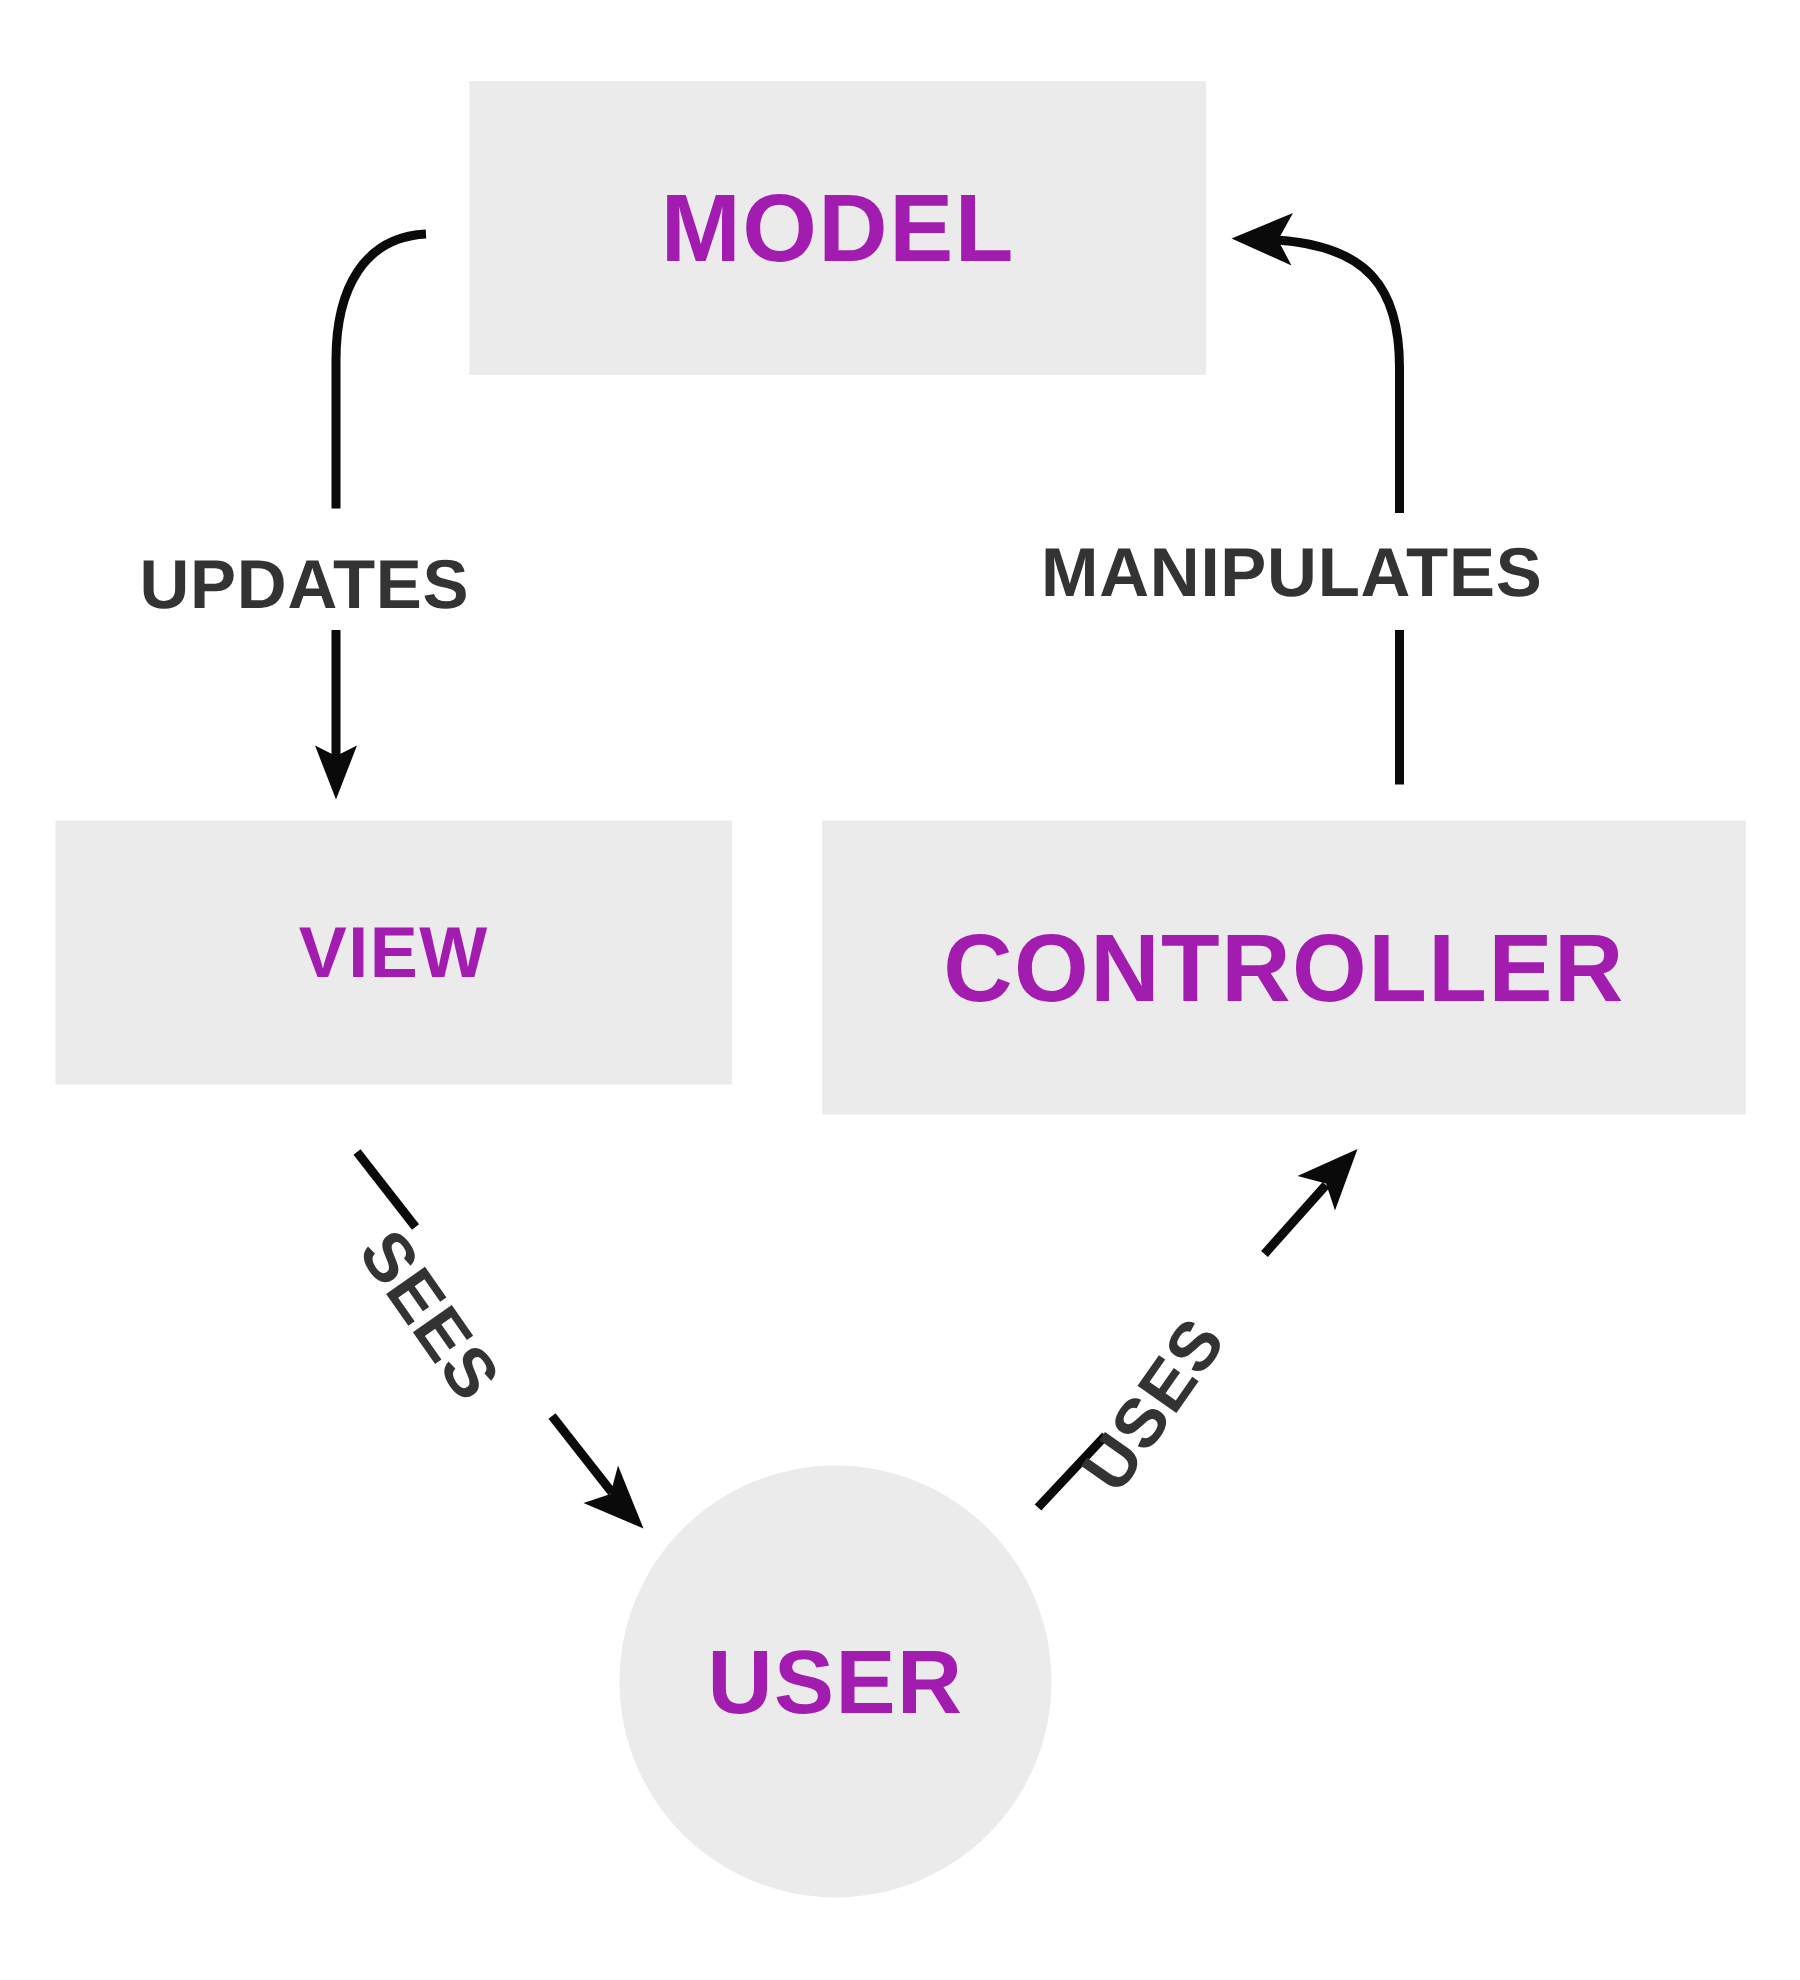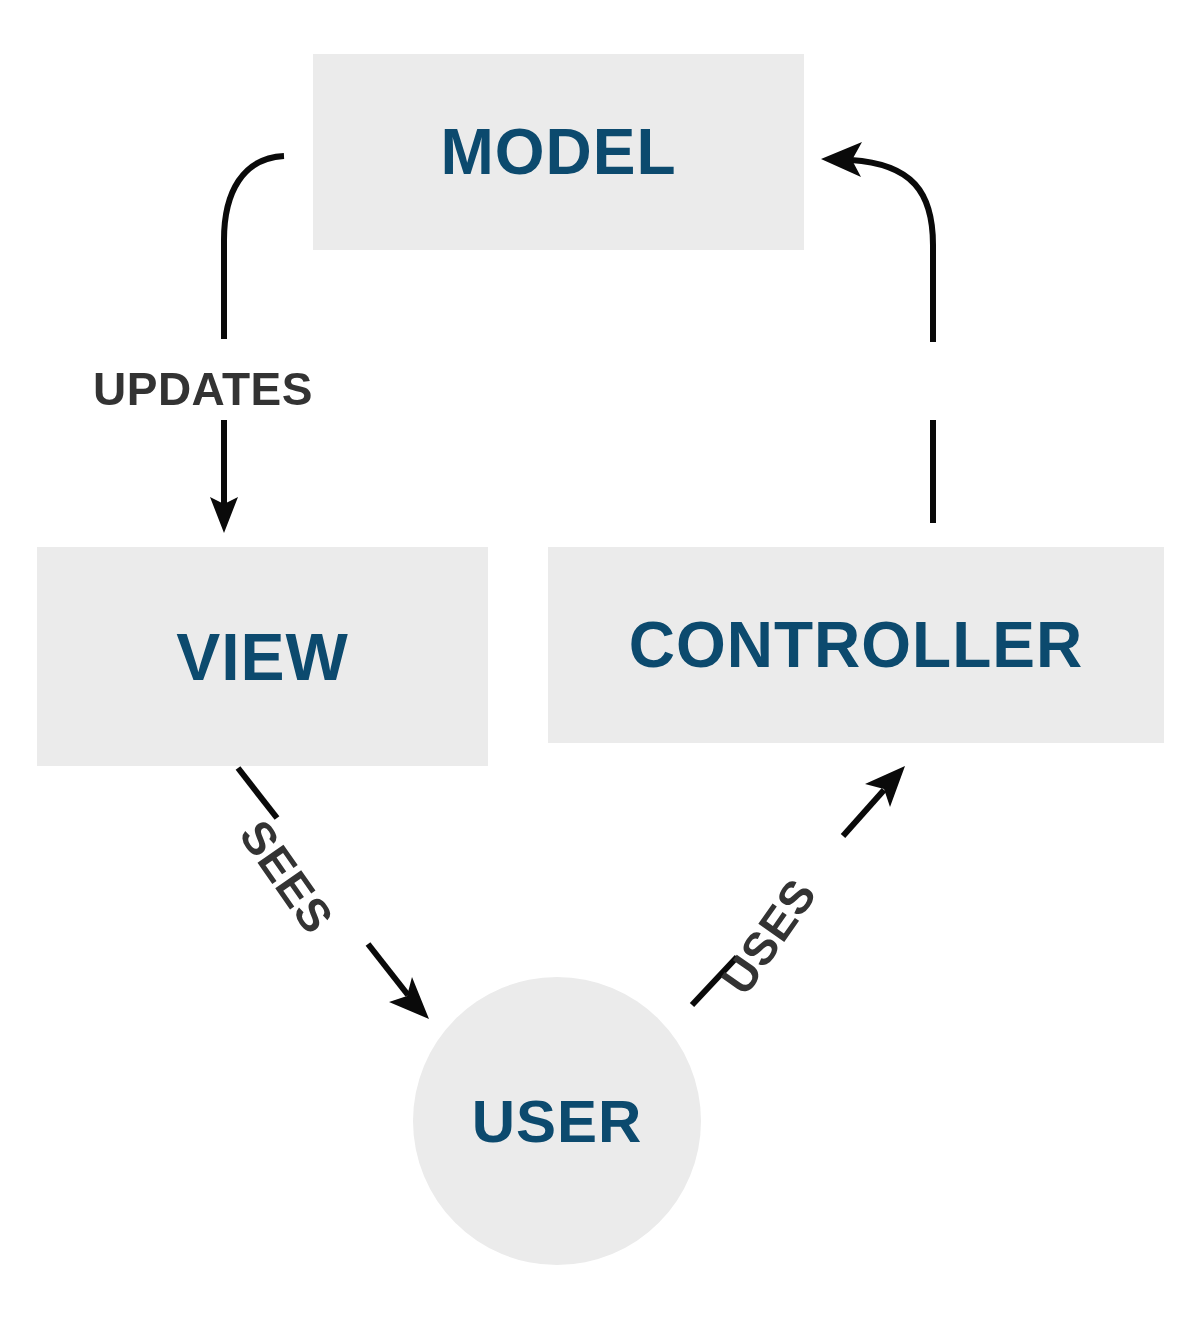--- a/index.html
+++ b/index.html
@@ -17,38 +17,38 @@
     height: 1320px;
     background: #ffffff;
     overflow: hidden;
   }
   .node {
     position: absolute;
     display: flex;
     align-items: center;
     justify-content: center;
     background: #ebebeb;
-    color: #0c4a6e;
+    color: #a21caf;
     font-weight: bold;
     letter-spacing: 1px;
     user-select: none;
   }
   #node-model {
     left: 313px;
     top: 54px;
     width: 491px;
     height: 196px;
     font-size: 64px;
   }
   #node-view {
     left: 37px;
     top: 547px;
     width: 451px;
-    height: 219px;
-    font-size: 66px;
+    height: 176px;
+    font-size: 48px;
   }
   #node-controller {
     left: 548px;
     top: 547px;
     width: 616px;
     height: 196px;
     font-size: 64px;
   }
   #node-user {
     left: 413px;
@@ -142,18 +142,19 @@
   <div class="node" id="node-model">MODEL</div>
 
   <div class="node" id="node-view">VIEW</div>
 
   <div class="node" id="node-user">USER</div>
 
   <div class="node" id="node-controller">CONTROLLER</div>
 
   <div class="edge-label" id="label-updates">UPDATES</div>
 
+  <div class="edge-label" id="label-manipulates">MANIPULATES</div>
 
   <div class="edge-label" id="label-sees">SEES</div>
 
   <div class="edge-label" id="label-uses">USES</div>
 
 </div>
 
 </body></html>

